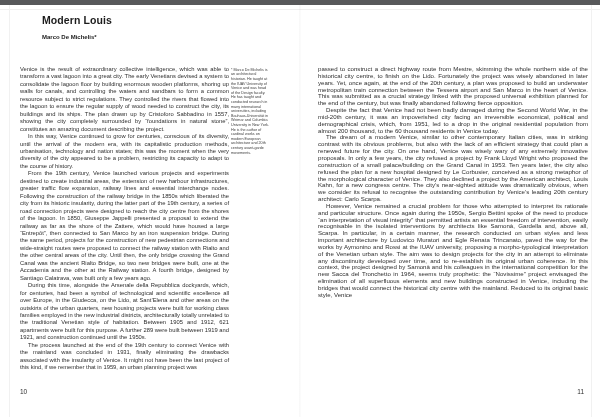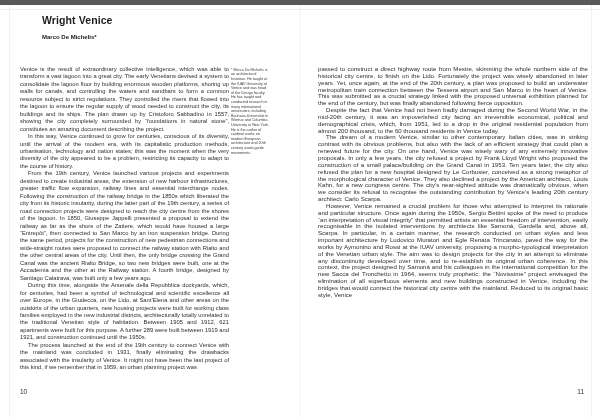--- a/index.html
+++ b/index.html
@@ -66,21 +66,21 @@
 </style>
 </head>
 <body>
 
 <div class="scan-top"></div>
 <div class="page-top-line"></div>
 <div class="edge-v left"></div>
 <div class="edge-v right"></div>
 <div class="spine"></div>
 
-<div class="title">Wright Venice</div>
+<div class="title">Modern Louis</div>
 <div class="author">Marco De Michelis*</div>
 
 <div class="col-left">
   <p class="first">Venice is the result of extraordinary collective intelligence, which was able to transform a vast lagoon into a great city. The early Venetians devised a system to consolidate the lagoon floor by building enormous wooden platforms, shoring up walls for canals, and controlling the waters and sandbars to form a common resource subject to strict regulations. They controlled the rivers that flowed into the lagoon to ensure the regular supply of wood needed to construct the city, its buildings and its ships. The plan drawn up by Cristoforo Sabbadino in 1557, showing the city completely surrounded by “foundations in natural stone”, constitutes an amazing document describing the project.</p>
   <p>In this way, Venice continued to grow for centuries, conscious of its diversity, until the arrival of the modern era, with its capitalistic production methods, urbanisation, technology and nation states; this was the moment when the very diversity of the city appeared to be a problem, restricting its capacity to adapt to the course of history.</p>
   <p>From the 19th century, Venice launched various projects and experiments destined to create industrial areas, the extension of new harbour infrastructures, greater traffic flow expansion, railway lines and essential interchange nodes. Following the construction of the railway bridge in the 1850s which liberated the city from its historic insularity, during the latter part of the 19th century, a series of road connection projects were designed to reach the city centre from the shores of the lagoon. In 1850, Giuseppe Jappelli presented a proposal to extend the railway as far as the shore of the Zattere, which would have housed a large “Entrepôt”, then connected to San Marco by an iron suspension bridge. During the same period, projects for the construction of new pedestrian connections and wide-straight routes were proposed to connect the railway station with Rialto and the other central areas of the city. Until then, the only bridge crossing the Grand Canal was the ancient Rialto Bridge, so two new bridges were built, one at the Accademia and the other at the Railway station. A fourth bridge, designed by Santiago Calatrava, was built only a few years ago.</p>
   <p>During this time, alongside the Arsenale della Repubblica dockyards, which, for centuries, had been a symbol of technological and scientific excellence all over Europe, in the Giudecca, on the Lido, at Sant’Elena and other areas on the outskirts of the urban quarters, new housing projects were built for working class families employed in the new industrial districts, architecturally totally unrelated to the traditional Venetian style of habitation. Between 1905 and 1912, 621 apartments were built for this purpose. A further 289 were built between 1919 and 1921, and construction continued until the 1950s.</p>
   <p>The process launched at the end of the 19th century to connect Venice with the mainland was concluded in 1931, finally eliminating the drawbacks associated with the insularity of Venice. It might not have been the last project of this kind, if we remember that in 1959, an urban planning project was</p>
 </div>
 

